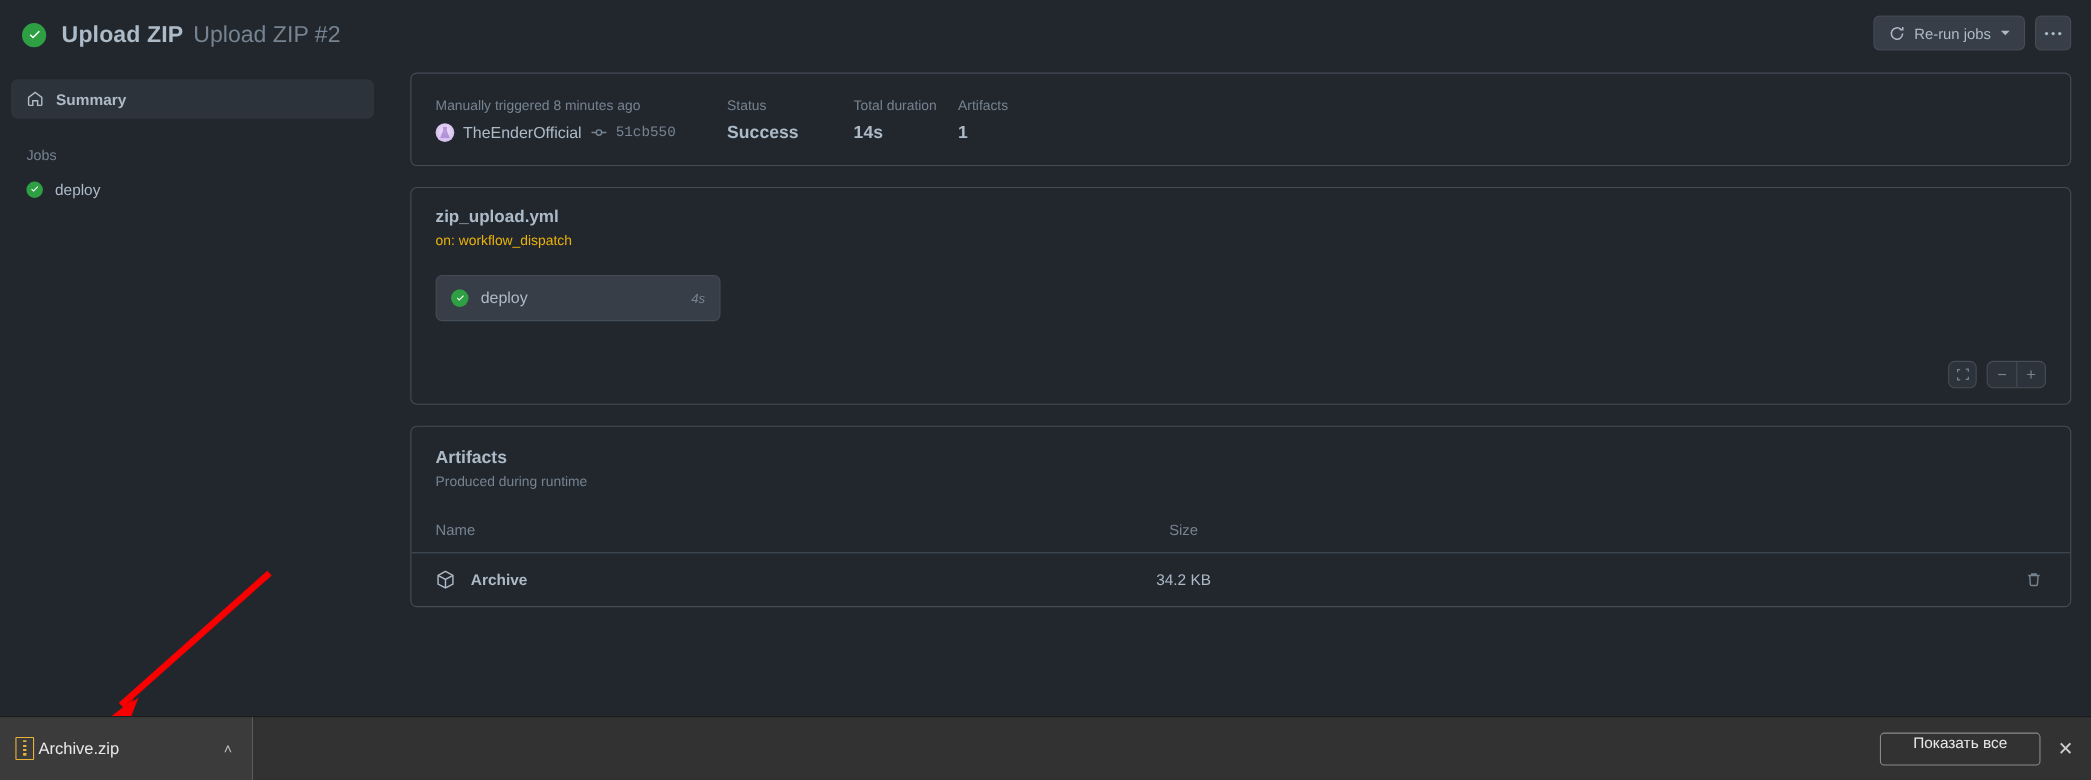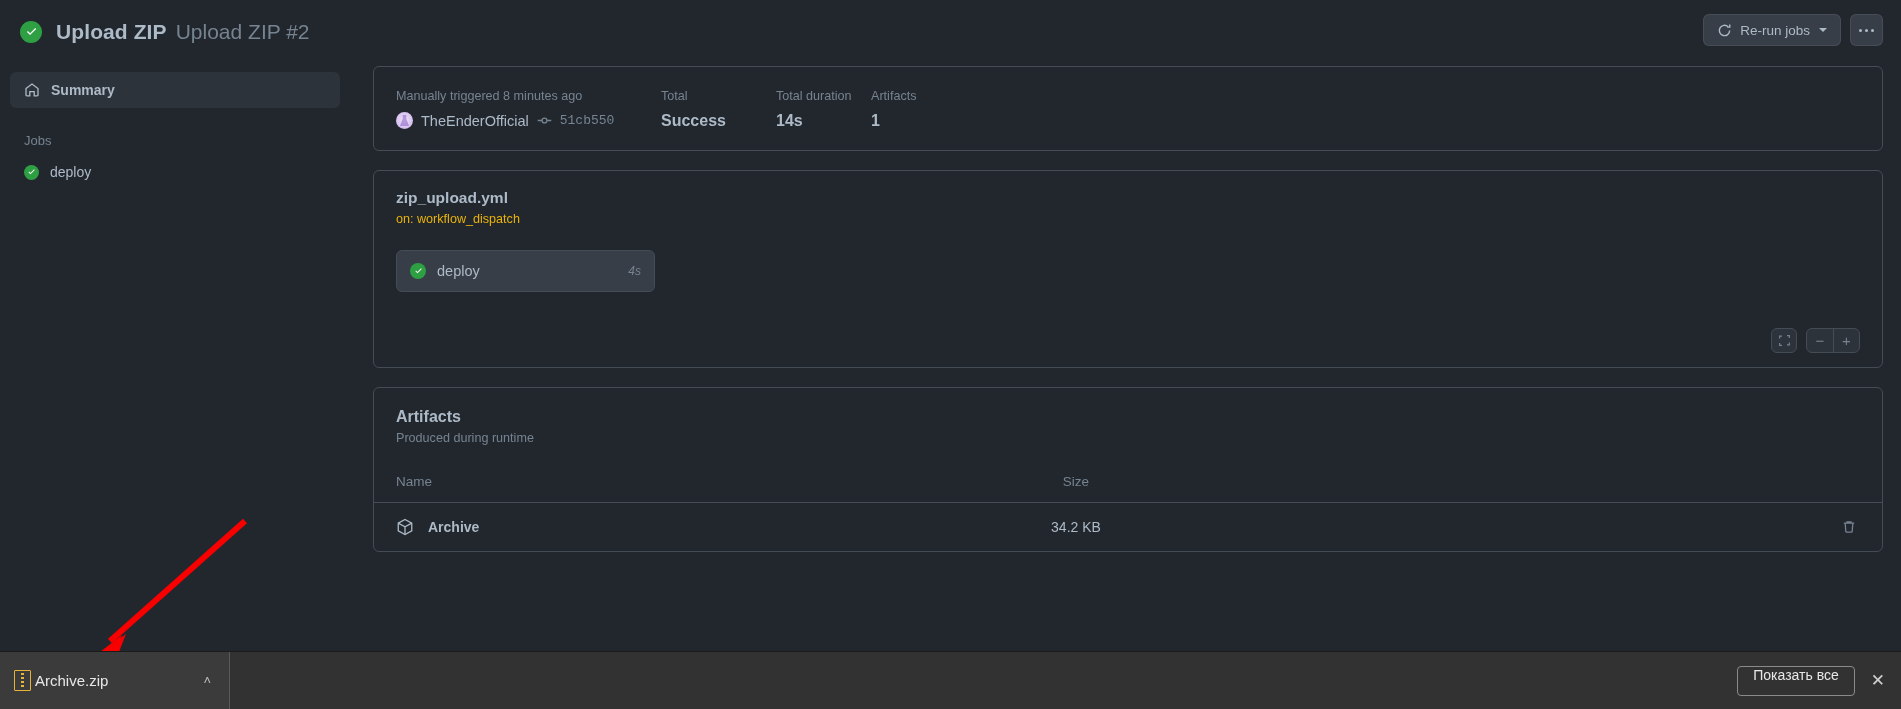--- a/index.html
+++ b/index.html
@@ -232,21 +232,21 @@
     left: 6px; top: 2px; width: 3px; height: 14px;
     background: repeating-linear-gradient(to bottom, #e8b339 0 2px, transparent 2px 4px);
   }
   .dl-name { color: #e8e8e8; font-size: 15px; flex: 1; }
   .dl-chevron { color: #bdbdbd; font-size: 13px; padding-right: 4px; }
   .dl-right {
     margin-left: auto; display: flex; align-items: center;
     gap: 16px; padding-right: 16px;
   }
   .btn-showall {
-    height: 30px; padding: 0 15px;
+    height: 30px; padding: 0 29px;
     background: transparent;
     border: 1px solid #8a8a8a; border-radius: 4px;
     color: #e8e8e8; font-size: 14px; cursor: pointer;
   }
   .dl-close { color: #cfcfcf; font-size: 17px; cursor: pointer; line-height: 1; }
 </style>
 </head>
 <body>
 
 <div class="app">
@@ -311,21 +311,21 @@
           <span class="commit-icon">
             <svg viewBox="0 0 16 16" fill="none" stroke="#768390" stroke-width="1.4">
               <circle cx="8" cy="8" r="2.6"></circle>
                 <path d="M0.8 8h4.6M10.6 8h4.6"></path>
             </svg>
           </span>
           <span class="commit-sha">51cb550</span>
         </div>
       </div>
       <div class="sum-col sum-status">
-        <div class="sum-label">Total</div>
+        <div class="sum-label">Status</div>
         <div class="sum-value">Success</div>
       </div>
       <div class="sum-col sum-dur">
         <div class="sum-label">Total duration</div>
         <div class="sum-value">14s</div>
       </div>
       <div class="sum-col">
         <div class="sum-label">Artifacts</div>
         <div class="sum-value">1</div>
       </div>

